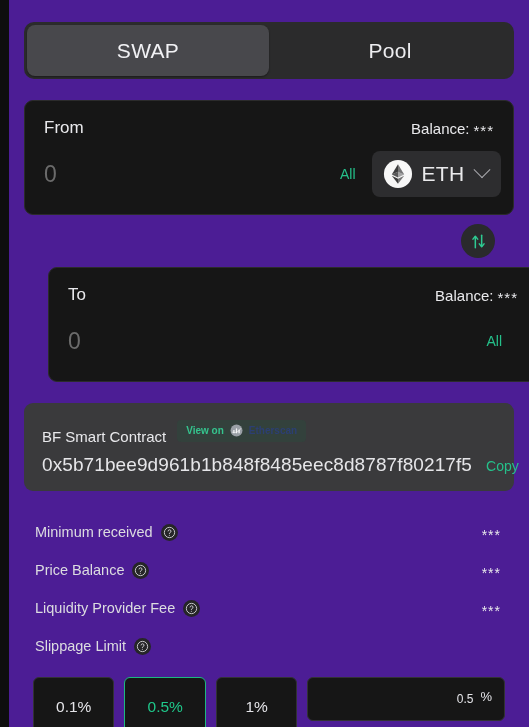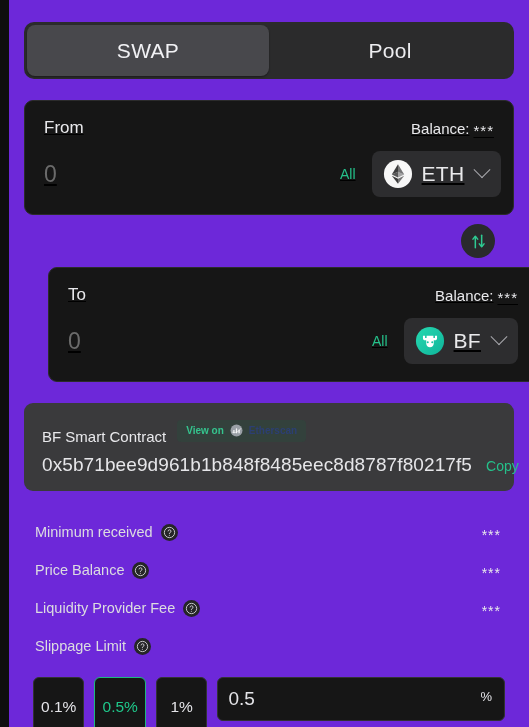--- a/index.html
+++ b/index.html
@@ -10,21 +10,21 @@
     height: 727px;
     background: #121212;
     font-family: "Liberation Sans", sans-serif;
     -webkit-font-smoothing: antialiased;
   }
 
   .app {
     position: relative;
     width: 529px;
     height: 727px;
-    background: #6d28d9;
+    background: #4c1d95;
     overflow: hidden;
   }
   
   .edge-strip {
     position: absolute;
     left: 0; top: 0;
     width: 9px; height: 727px;
     background: #0e0e0e;
   }
 
@@ -62,21 +62,20 @@
   }
 
   
   .panel {
     width: 490px;
     margin-top: 21px;
     background: #161616;
     border: 1px solid #2b2b2b;
     border-radius: 9px;
     padding: 16px 19px 17px 19px;
-    text-decoration: underline;
   }
   .panel-top {
     display: flex;
     align-items: center;
     justify-content: space-between;
     height: 22px;
   }
   .panel-label {
     font-size: 17px;
     color: #e9e9ec;
@@ -294,23 +293,23 @@
     padding: 0 12px 0 10px;
     gap: 7px;
     cursor: text;
   }
   .slip-custom input {
     flex: 1;
     min-width: 0;
     background: transparent;
     border: none;
     outline: none;
-    text-align: left;
+    text-align: right;
     font-family: "Liberation Sans", sans-serif;
-    font-size: 19px;
+    font-size: 12px;
     color: #e4e4e8;
   }
   .slip-pct {
     font-size: 13px;
     color: #e4e4e8;
     position: relative;
     top: -3px;
   }
 </style>
 </head>
@@ -370,41 +369,20 @@
       <div class="panel-top">
         <span class="panel-label">To</span>
         <span class="panel-balance">
           <span>Balance:</span>
           <span class="stars">***</span>
         </span>
       </div>
       <div class="panel-row">
         <input class="amount-input" type="text" placeholder="0" style="">
         <span class="all-link">All</span>
-        <div class="token-btn">
-          <svg class="token-icon" viewBox="0 0 32 32">
-            <defs>
-              <linearGradient id="bfg" x1="0" y1="0" x2="1" y2="1">
-                <stop offset="0%" stop-color="#26d9b0"></stop>
-                <stop offset="100%" stop-color="#0fb49b"></stop>
-              </linearGradient>
-            </defs>
-            <circle cx="16" cy="16" r="15" fill="url(#bfg)"></circle>
-            <path d="M8.5 10.5 L8.5 13.2 C8.5 14.4 9.4 15.2 10.6 15.2 L12 15.2
-                     L12 18.6 C12 20.9 13.8 22.6 16 22.6
-                     C18.2 22.6 20 20.9 20 18.6 L20 15.2 L21.4 15.2
-                     C22.6 15.2 23.5 14.4 23.5 13.2 L23.5 10.5
-                     L21.3 10.5 L21.3 12.9 L19.6 12.9 L19.6 10.5
-                     L12.4 10.5 L12.4 12.9 L10.7 12.9 L10.7 10.5 Z" fill="#ffffff"></path>
-            <circle cx="13.6" cy="17.4" r="1.05" fill="#14c3a2"></circle>
-            <circle cx="18.4" cy="17.4" r="1.05" fill="#14c3a2"></circle>
-          </svg>
-          <span class="token-symbol">BF</span>
-          <span class="chev"></span>
-        </div>
       </div>
     </div>
 
     <div class="contract-card">
       <div class="contract-head">
         <span class="contract-title">BF Smart Contract</span>
         <span class="etherscan-badge">
           <span class="etherscan-view">View on</span>
           <svg class="etherscan-logo" viewBox="0 0 24 24">
             <circle cx="12" cy="12" r="11" fill="#9aa0a6"></circle>

